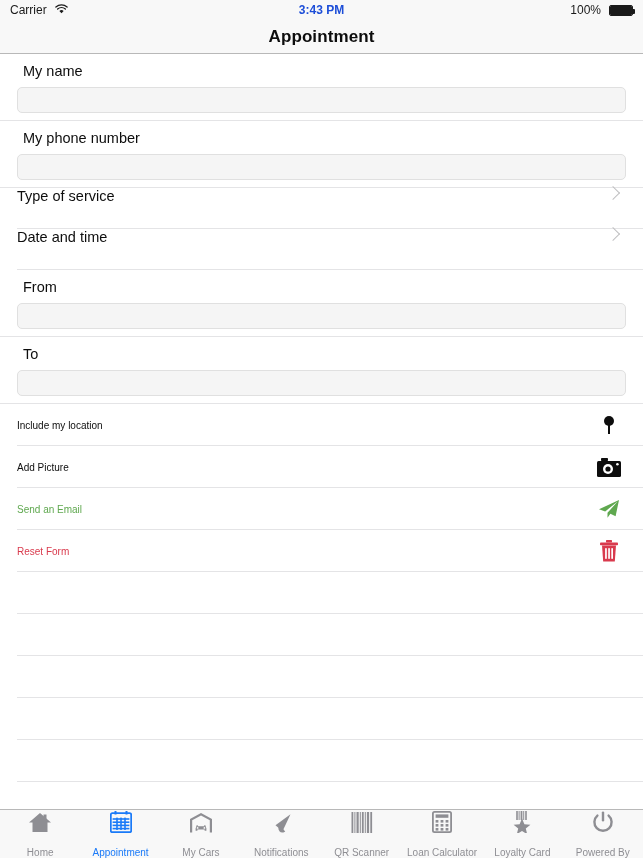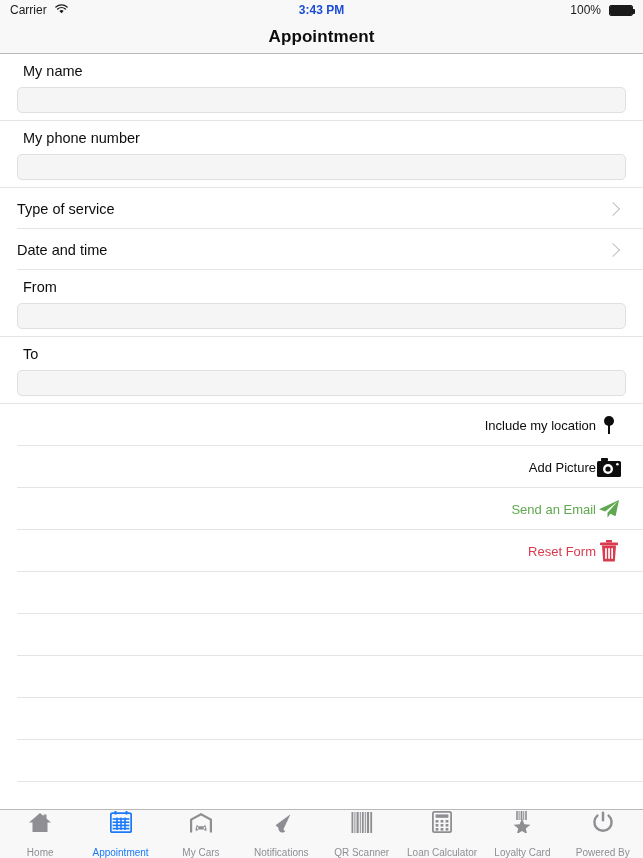--- a/index.html
+++ b/index.html
@@ -126,21 +126,20 @@
     color: #0d0d0d;
     padding: 0 7px;
     outline: none;
     display: block;
   }
   .field-input::placeholder { color: #b9b9bb; }
 
   .disclosure-cell {
     height: 41px;
     display: flex;
-    align-items: center;
   }
   .disclosure-label {
     font-size: 14.5px;
     color: #0d0d0d;
     flex: 1 1 auto;
   }
   .chevron {
     width: 10px; height: 10px;
     border-right: 1.6px solid #c0c0c2;
     border-top: 1.6px solid #c0c0c2;
@@ -148,23 +147,22 @@
     margin-right: 8px;
     flex: 0 0 auto;
   }
 
   .action-cell {
     height: 42px;
     display: flex;
     align-items: center;
   }
   .action-label {
-    font-size: 13px;
+    font-size: 10px;
     flex: 1 1 auto;
-    text-align: right;
   }
   .action-icon {
     flex: 0 0 auto;
     display: flex;
     align-items: center;
     justify-content: center;
     width: 26px;
     margin-right: 4px;
   }
   .c-black { color: #0d0d0d; }

